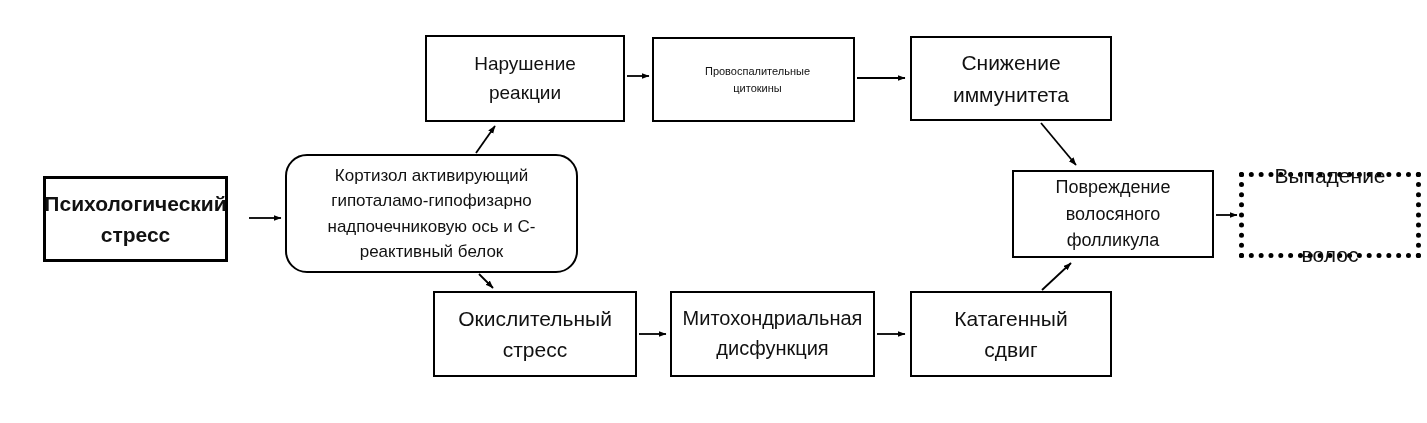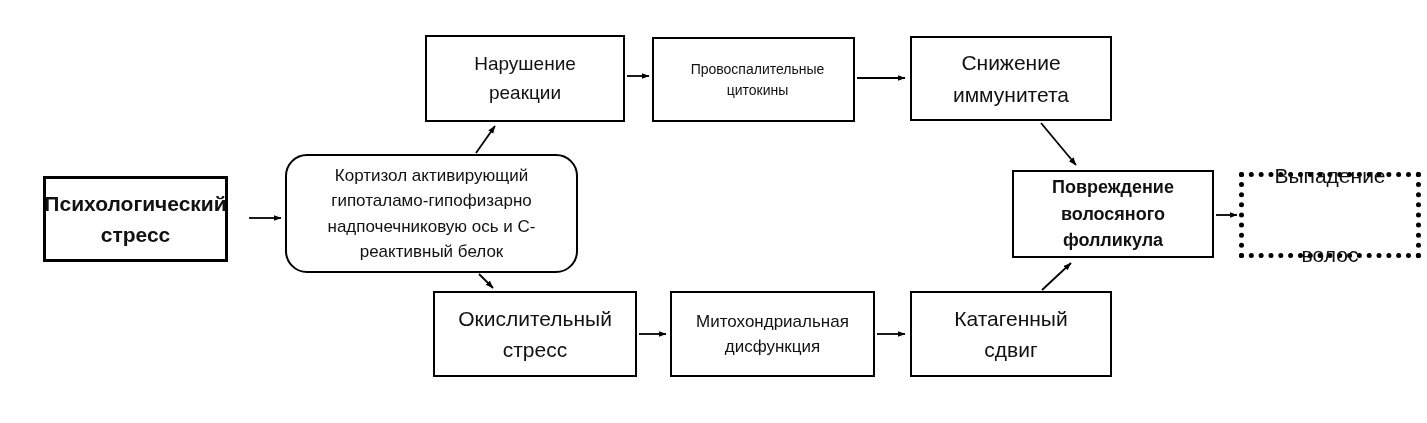--- a/index.html
+++ b/index.html
@@ -82,46 +82,46 @@
     <span>гипоталамо-гипофизарно</span>
     <span>надпочечниковую ось и С-</span>
     <span>реактивный белок</span>
   </div>
 
   <div class="node" style="left:425px; top:35px; width:200px; height:87px; font-size:19px;">
     <span>Нарушение</span>
     <span>реакции</span>
   </div>
 
-  <div class="node" style="left:652px; top:37px; width:203px; height:85px; font-size:14px;padding-left:8px;">
+  <div class="node" style="left:652px; top:37px; width:203px; height:85px; font-size:11px;padding-left:8px;">
     <span>Провоспалительные</span>
     <span>цитокины</span>
   </div>
 
   <div class="node" style="left:910px; top:36px; width:202px; height:85px; font-size:21px;">
     <span>Снижение</span>
     <span>иммунитета</span>
   </div>
 
   <div class="node" style="left:433px; top:291px; width:204px; height:86px; font-size:21px;">
     <span>Окислительный</span>
     <span>стресс</span>
   </div>
 
-  <div class="node" style="left:670px; top:291px; width:205px; height:86px; font-size:17px;">
+  <div class="node" style="left:670px; top:291px; width:205px; height:86px; font-size:20px;">
     <span>Митохондриальная</span>
     <span>дисфункция</span>
   </div>
 
   <div class="node" style="left:910px; top:291px; width:202px; height:86px; font-size:21px;">
     <span>Катагенный</span>
     <span>сдвиг</span>
   </div>
 
-  <div class="node" style="left:1012px; top:170px; width:202px; height:88px; font-size:18px;font-weight:bold;">
+  <div class="node" style="left:1012px; top:170px; width:202px; height:88px; font-size:18px;">
     <span>Повреждение</span>
     <span>волосяного</span>
     <span>фолликула</span>
   </div>
 
   <div class="node node-end" style="left:1239px; top:172px; width:182px; height:86px; font-size:21px;">
     <span>Выпадение</span>
     <span>волос</span>
   </div>
 

